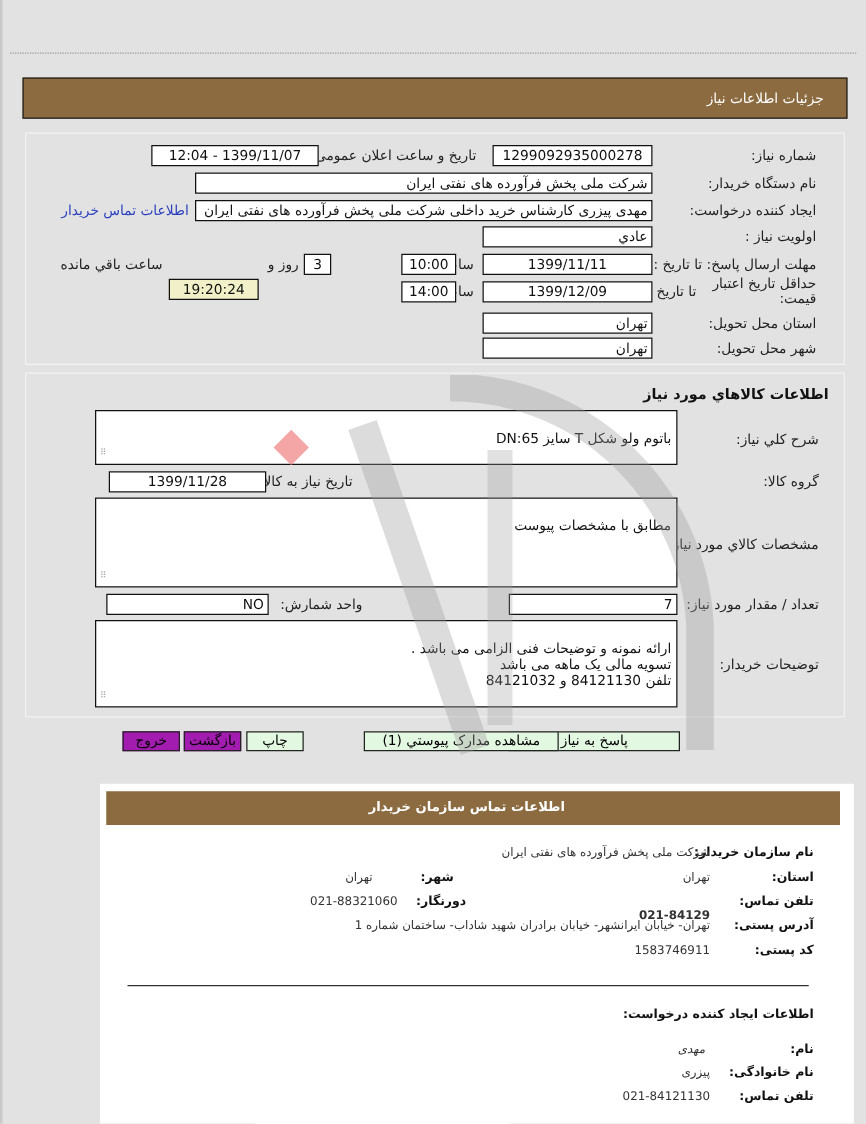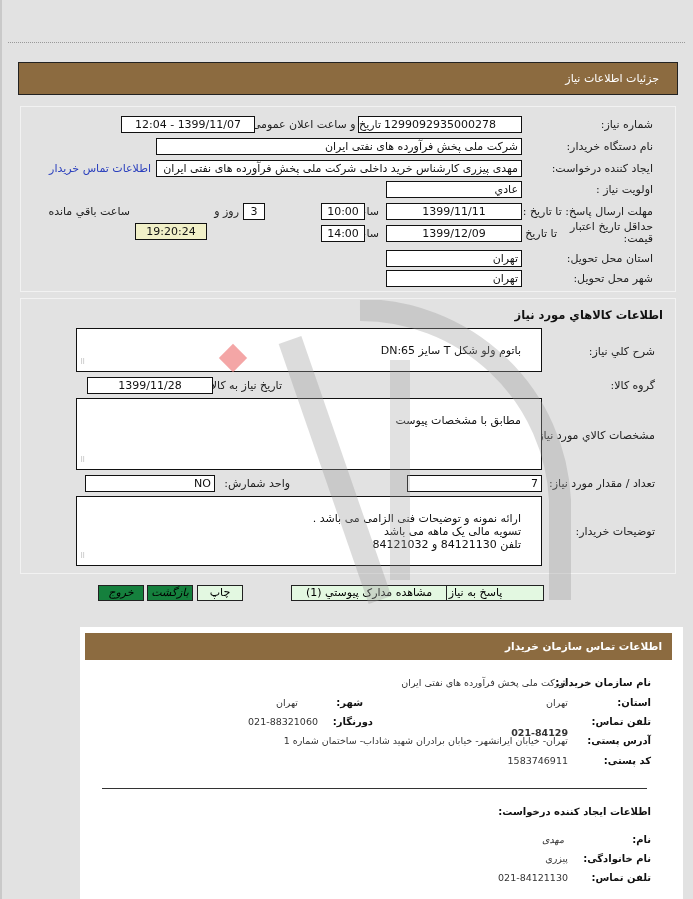--- a/index.html
+++ b/index.html
@@ -26,59 +26,59 @@
   .lbl { position: absolute; font-size: 11px; white-space: nowrap; color: #222; }
   .box {
     position: absolute; background: #fff; border: 1px solid #111;
     font-size: 11px; height: 17px; line-height: 15px; padding: 0 3px;
     white-space: nowrap; overflow: hidden;
   }
   .box.center { text-align: center; }
   .box.yellow { background: #f1f0c8; }
   .tarea {
     position: absolute; background: #fff; border: 1px solid #111;
-    font-size: 11px; line-height: 13px; padding: 2px 20px; white-space: pre-line;
+    font-size: 11px; line-height: 13px; padding: 2px 4px; white-space: pre-line;
   }
   .tarea .grip { position: absolute; left: 3px; bottom: 2px; font-size: 7px; color: #aaa; }
   .link { color: #2a3fbd; position: absolute; white-space: nowrap; font-size: 11px; cursor: pointer; }
   .section-title { position: absolute; font-weight: bold; font-size: 11.5px; }
   .btn {
     position: absolute; height: 16px; border: 1px solid #222;
     font-size: 11px; line-height: 14px; text-align: center; cursor: pointer;
     font-family: "DejaVu Sans", sans-serif;
   }
   .btn.green { background: #e3f8e1; }
-  .btn.pink { background: #15803d; font-style: italic; }
+  .btn.pink { background: #a21caf; }
   .contact {
     position: absolute; left: 80px; top: 627px; width: 603px; height: 272px;
     background: #fff;
   }
   .contact-head {
     position: absolute; left: 5px; top: 6px; width: 587px; height: 27px;
     background: #8c6b40; color: #fff; font-weight: bold; font-size: 10.5px;
-    line-height: 27px; padding-right: 10px;
+    line-height: 27px; padding-right: 10px; text-align: center;
   }
   .c-lbl { position: absolute; font-weight: bold; font-size: 10px; white-space: nowrap; color: #111; }
   .c-val { position: absolute; font-size: 9.5px; white-space: nowrap; color: #333; }
   .c-rule { position: absolute; left: 22px; width: 545px; top: 138px; border-top: 1px solid #333; }
   .watermark { position: absolute; pointer-events: none; }
 </style>
 </head>
 <body>
 
 <div class="left-rule"></div>
 <div class="dotted-top"></div>
 
 <div class="header-bar">
   <span>جزئيات اطلاعات نياز</span>
 </div>
 
 <div class="panel" style="top:106px;height:186px;">
   <span class="lbl" style="right:22px;top:11px;">شماره نياز:</span>
-  <div class="box center" style="right:153px;top:9px;width:164px;">1299092935000278</div>
+  <div class="box center" style="right:153px;top:9px;width:128px;">1299092935000278</div>
   <span class="lbl" style="right:294px;top:11px;">تاريخ و ساعت اعلان عمومی:</span>
   <div class="box center" style="right:420px;top:9px;width:134px;">1399/11/07 - 12:04</div>
 
   <span class="lbl" style="right:22px;top:33px;">نام دستگاه خريدار:</span>
   <div class="box" style="right:153px;top:31px;width:366px;">شرکت ملی پخش فرآورده های نفتی ايران</div>
 
   <span class="lbl" style="right:22px;top:55px;">ايجاد کننده درخواست:</span>
   <div class="box" style="right:153px;top:53px;width:366px;">مهدی پيزری کارشناس خريد داخلی  شرکت ملی پخش فرآورده های نفتی ايران</div>
   <span class="link" style="right:524px;top:55px;">اطلاعات تماس خريدار</span>
 

